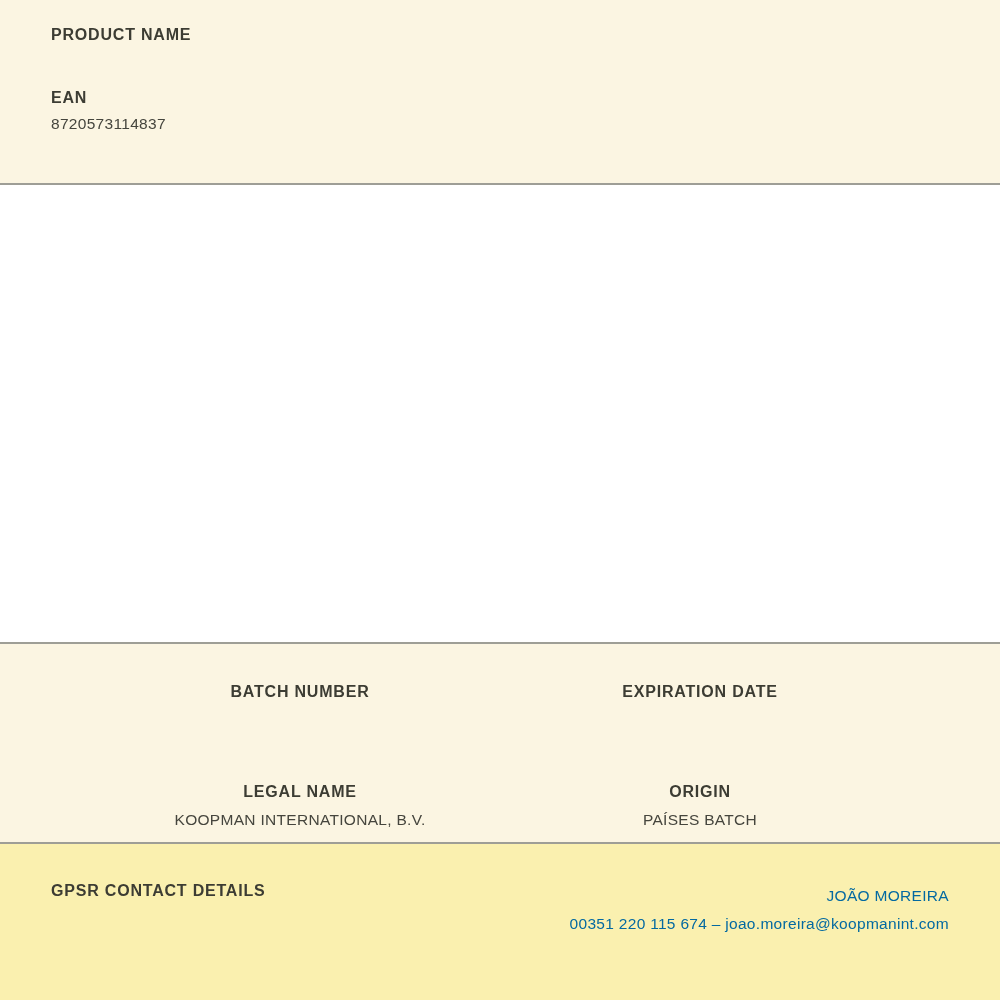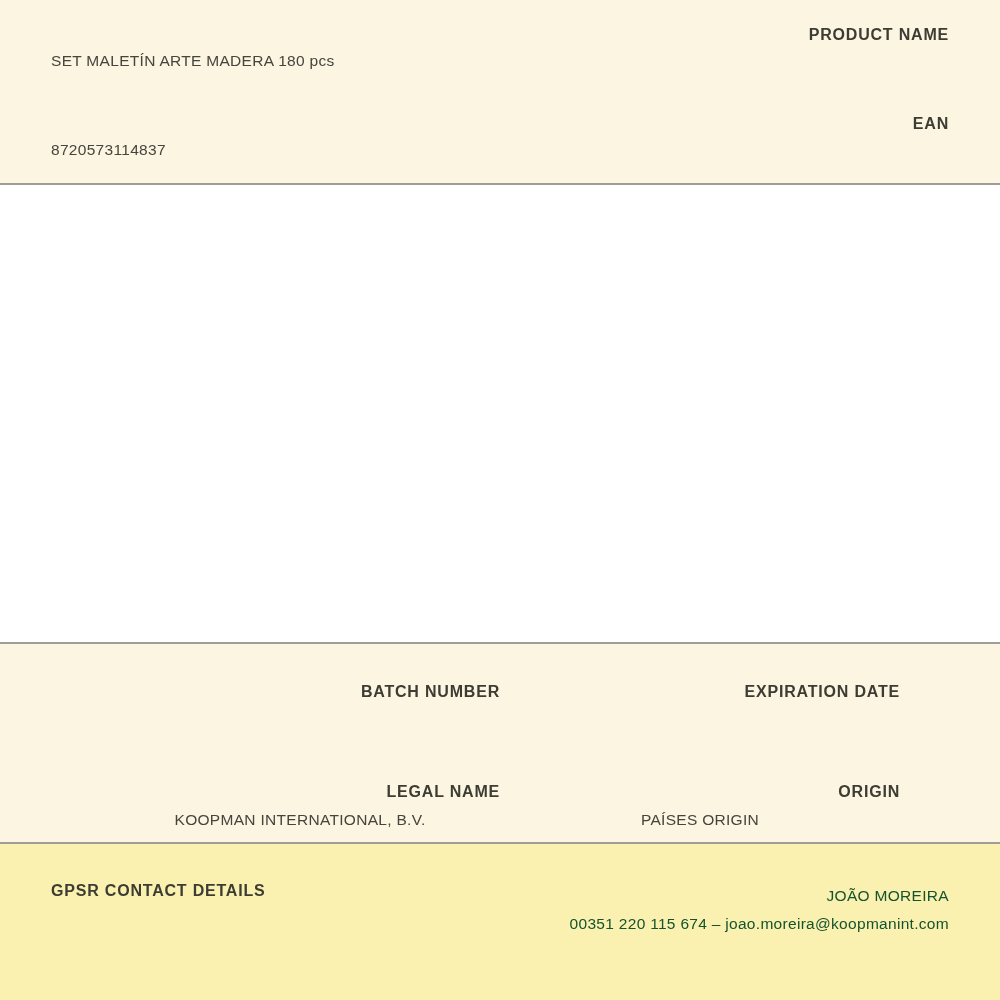--- a/index.html
+++ b/index.html
@@ -24,21 +24,20 @@
     background: #fbf5e2;
     border-bottom: 2px solid #9e9e96;
     padding: 27px 51px 0 51px;
   }
   .field-label {
     font-size: 16px;
     font-weight: bold;
     letter-spacing: 0.8px;
     color: #3c3c33;
     line-height: 16px;
-    text-align: right;
   }
   .field-value {
     font-size: 15.5px;
     letter-spacing: 0.3px;
     color: #45453d;
     line-height: 16px;
     margin-top: 10px;
   }
   .sec-top .ean-label { margin-top: 47px; }
   .sec-top .ean-value { }
@@ -80,34 +79,33 @@
     font-size: 16px;
     font-weight: bold;
     letter-spacing: 0.8px;
     color: #3c3c33;
     line-height: 18px;
   }
   .gpsr-contact {
     text-align: right;
     font-size: 15.5px;
     letter-spacing: 0.3px;
-    color: #14532d;
+    color: #0369a1;
   }
   .gpsr-contact .contact-line {
     line-height: 28px;
   }
 </style>
 </head>
 <body>
 
 <div class="page">
 
   <div class="sec-top">
     <div class="field-label">PRODUCT NAME</div>
-    <div class="field-value">SET MALETÍN ARTE MADERA 180 pcs</div>
     <div class="field-label ean-label">EAN</div>
     <div class="field-value ean-value">8720573114837</div>
   </div>
 
   <div class="sec-white"></div>
 
   <div class="sec-details">
     <div class="details-grid">
       <div class="details-cell">
         <div class="field-label">BATCH NUMBER</div>
@@ -118,21 +116,21 @@
         <div class="field-value"></div>
       </div>
     </div>
     <div class="details-grid details-row2">
       <div class="details-cell">
         <div class="field-label">LEGAL NAME</div>
         <div class="field-value">KOOPMAN INTERNATIONAL, B.V.</div>
       </div>
       <div class="details-cell">
         <div class="field-label">ORIGIN</div>
-        <div class="field-value">PAÍSES ORIGIN</div>
+        <div class="field-value">PAÍSES BATCH</div>
       </div>
     </div>
   </div>
 
   <div class="sec-gpsr">
     <div class="gpsr-title">GPSR CONTACT DETAILS</div>
     <div class="gpsr-contact">
       <div class="contact-line">JOÃO MOREIRA</div>
       <div class="contact-line">00351 220 115 674 – joao.moreira@koopmanint.com</div>
     </div>

